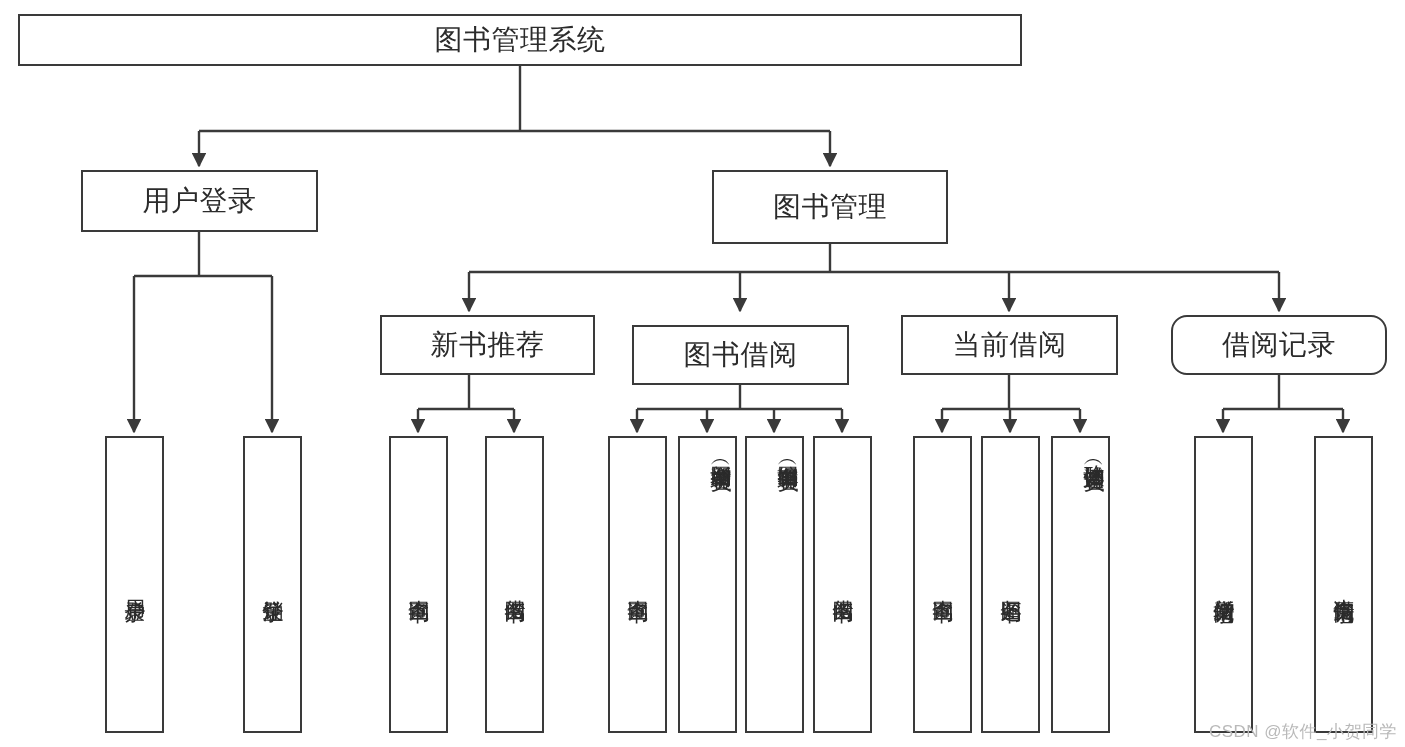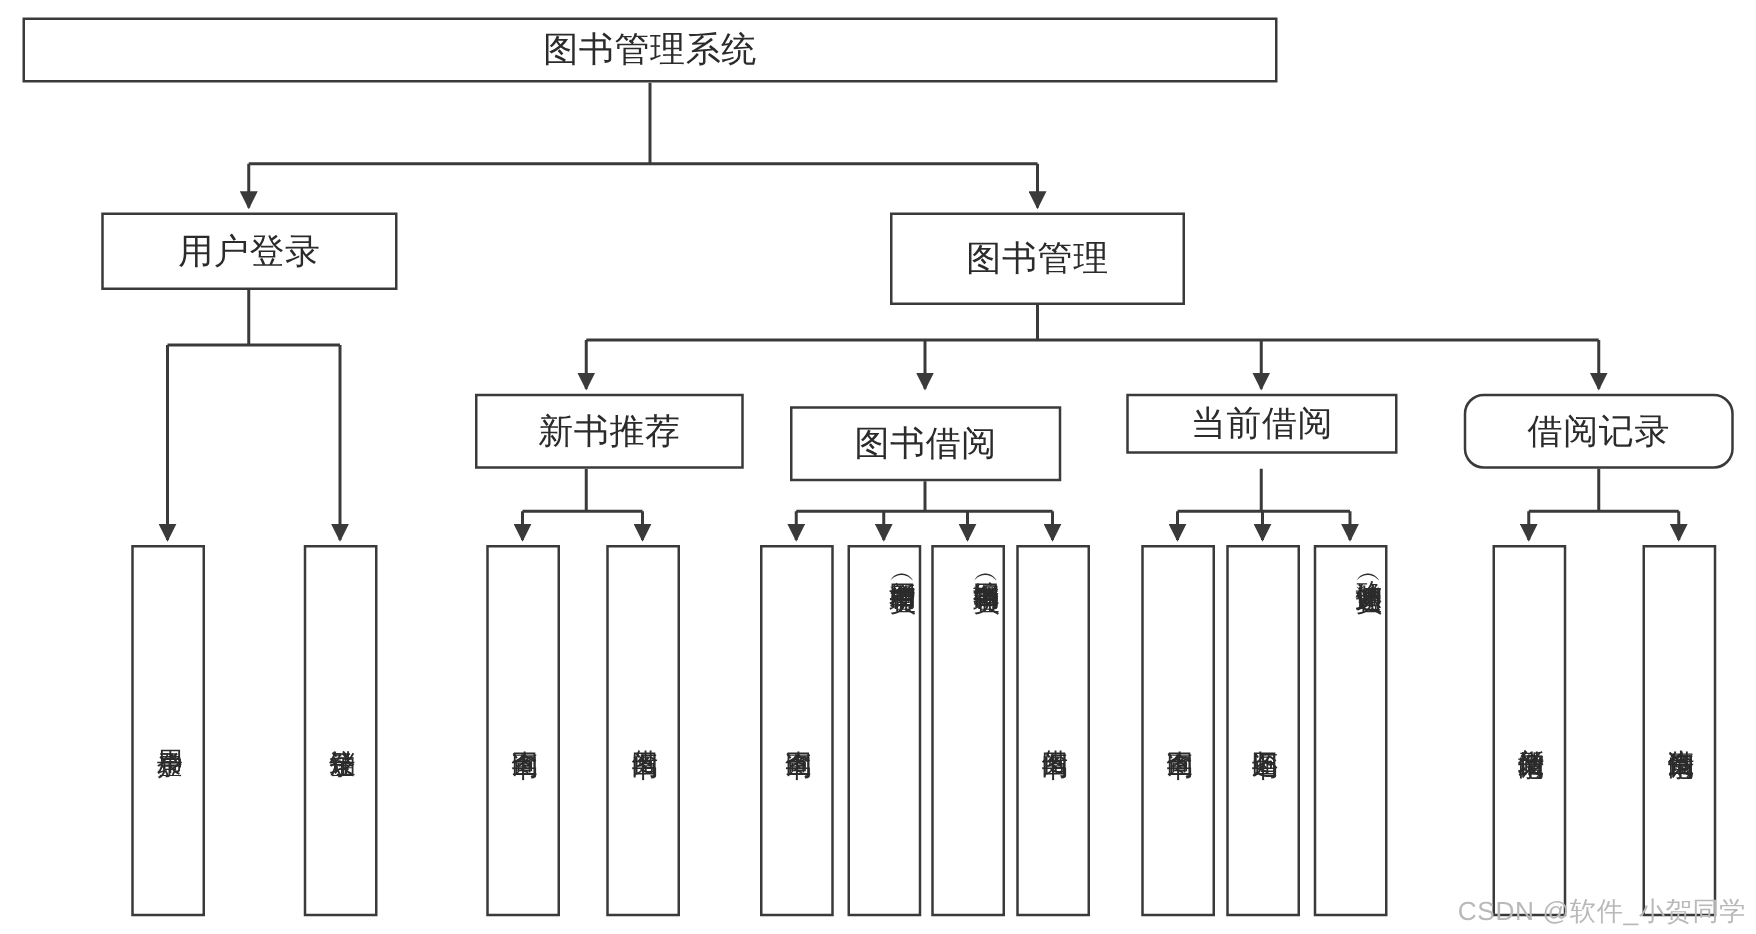--- a/index.html
+++ b/index.html
@@ -58,21 +58,21 @@
     align-items: center;
     justify-content: center;
   }
   .node-label {
     display: block;
   }
   #watermark {
     position: absolute;
     right: 8px;
     bottom: 4px;
-    font-size: 21px;
+    font-size: 17px;
     color: #b9b9b9;
     letter-spacing: 0.5px;
     white-space: nowrap;
     user-select: none;
   }
 </style>
 </head>
 <body>
 
 <div id="diagram-canvas">
@@ -137,21 +137,21 @@
   <div class="node node-h" style="left:712px; top:170px; width:236px; height:74px;">
     <span class="node-label">图书管理</span>
   </div>
 
   <div class="node node-h" style="left:380px; top:315px; width:215px; height:60px;">
     <span class="node-label">新书推荐</span>
   </div>
   <div class="node node-h" style="left:632px; top:315px; width:217px; height:60px;margin-top:10px;">
     <span class="node-label">图书借阅</span>
   </div>
-  <div class="node node-h" style="left:901px; top:315px; width:217px; height:48px;">
+  <div class="node node-h" style="left:901px; top:315px; width:217px; height:60px;">
     <span class="node-label">当前借阅</span>
   </div>
   <div class="node node-h" style="left:1171px; top:315px; width:216px; height:60px;border-radius:16px;">
     <span class="node-label">借阅记录</span>
   </div>
 
   <div class="node node-v mid" style="left:105px; top:436px; width:59px; height:297px;">
     <span class="node-label">用户登录</span>
   </div>
   <div class="node node-v mid" style="left:243px; top:436px; width:59px; height:297px;">

